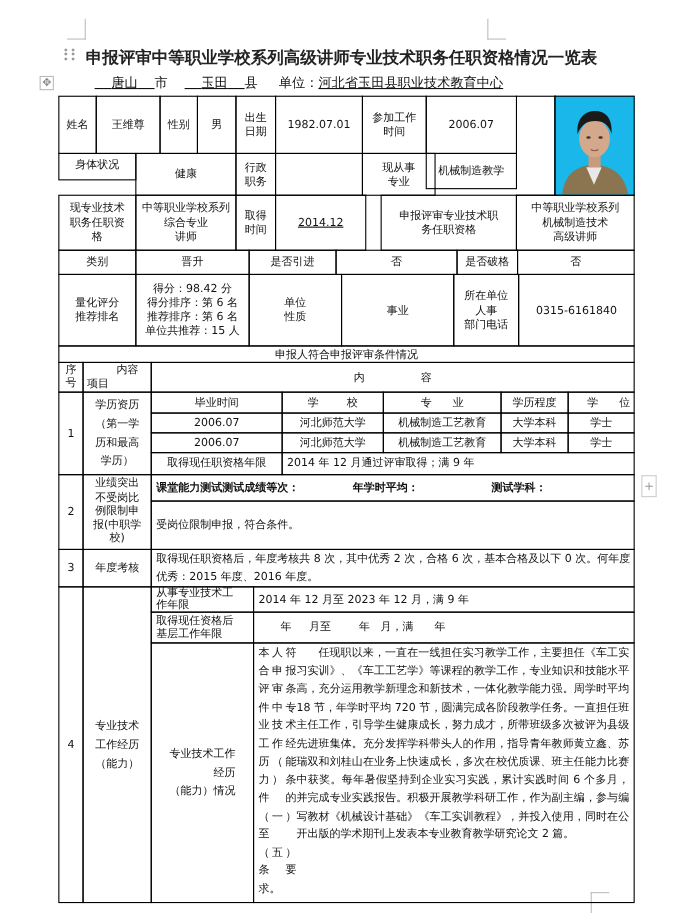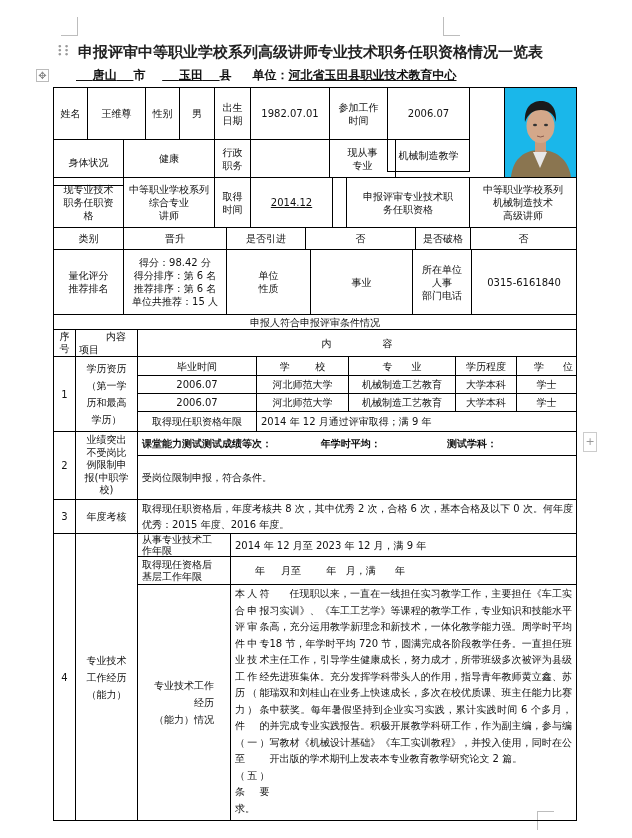--- a/index.html
+++ b/index.html
@@ -25,21 +25,21 @@
 <div class="corner" style="left:61px;top:17px;border-width:0 1px 1px 0;"></div>
 <div class="corner" style="left:443px;top:17px;border-width:0 0 1px 1px;"></div>
 <div class="corner" style="left:537px;top:811px;border-width:1px 0 0 1px;"></div>
 
 <div class="abs" style="left:57px;top:44px;width:10px;height:14px;color:#999;font-size:9px;line-height:4px;letter-spacing:1px;">∙∙<br>∙∙<br>∙∙</div>
 
 <div class="abs title" style="left:78px;top:43px;width:460px;text-align:center;white-space:nowrap;">申报评审中等职业学校系列高级讲师专业技术职务任职资格情况一览表</div>
 
 <div class="abs" style="left:36px;top:69px;width:13px;height:13px;border:1px solid #bbb;color:#888;font-size:10px;line-height:12px;text-align:center;">✥</div>
 
-<div class="abs subhdr" style="left:76px;top:67px;width:500px;white-space:nowrap;font-weight:bold;">
+<div class="abs subhdr" style="left:86px;top:67px;width:500px;white-space:nowrap;">
   <span class="u pre">    <span>唐山</span>    </span><span>市</span>
   <span class="pre">   </span><span class="u pre">    <span>玉田</span>    </span><span>县</span>
   <span class="pre">    </span><span>单位：</span><span class="u">河北省玉田县职业技术教育中心</span>
 </div>
 
 <div class="cell" style="left:54px;top:88px;width:35px;height:53px;">姓名</div>
 <div class="cell" style="left:88px;top:88px;width:59px;height:53px;">王维尊</div>
 <div class="cell" style="left:146px;top:88px;width:35px;height:53px;">性别</div>
 <div class="cell" style="left:180px;top:88px;width:36px;height:53px;">男</div>
 <div class="cell pre" style="left:215px;top:88px;width:37px;height:53px;">出生
@@ -56,21 +56,21 @@
     <path d="M28 64 L35 80 L42 64 Z" fill="#e8e8e8"></path>
     <rect x="30" y="50" width="11" height="14" fill="#c99b7c"></rect>
     <ellipse cx="35.5" cy="38" rx="14" ry="17" fill="#d4a88a"></ellipse>
     <path d="M20 34 C19 18 28 13 36 13 C45 13 52 19 51 34 C49 26 44 22 36 22 C28 22 23 26 20 34 Z" fill="#1a1a1a"></path>
     <ellipse cx="30" cy="37" rx="2" ry="1.2" fill="#333"></ellipse>
     <ellipse cx="41" cy="37" rx="2" ry="1.2" fill="#333"></ellipse>
     <path d="M32 48 Q35.5 50 39 48" stroke="#8a5a4a" stroke-width="1" fill="none"></path>
   </svg>
 </div>
 
-<div class="cell" style="left:54px;top:140px;width:71px;height:47px;">身体状况</div>
+<div class="cell" style="left:54px;top:140px;width:71px;height:25px;font-family:Liberation Mono, monospace;">身体状况</div>
 <div class="cell" style="left:124px;top:140px;width:92px;height:39px;">健康</div>
 <div class="cell pre" style="left:215px;top:140px;width:37px;height:39px;">行政
 职务</div>
 <div class="cell" style="left:251px;top:140px;width:80px;height:39px;"></div>
 <div class="cell pre" style="left:330px;top:140px;width:67px;height:39px;">现从事
 专业</div>
 <div class="cell" style="left:388px;top:140px;width:83px;height:33px;">机械制造教学</div>
 <div class="cell" style="left:470px;top:88px;width:36px;height:91px;border-left:none;"></div>
 
 <div class="cell pre" style="left:54px;top:178px;width:71px;height:51px;">现专业技术

